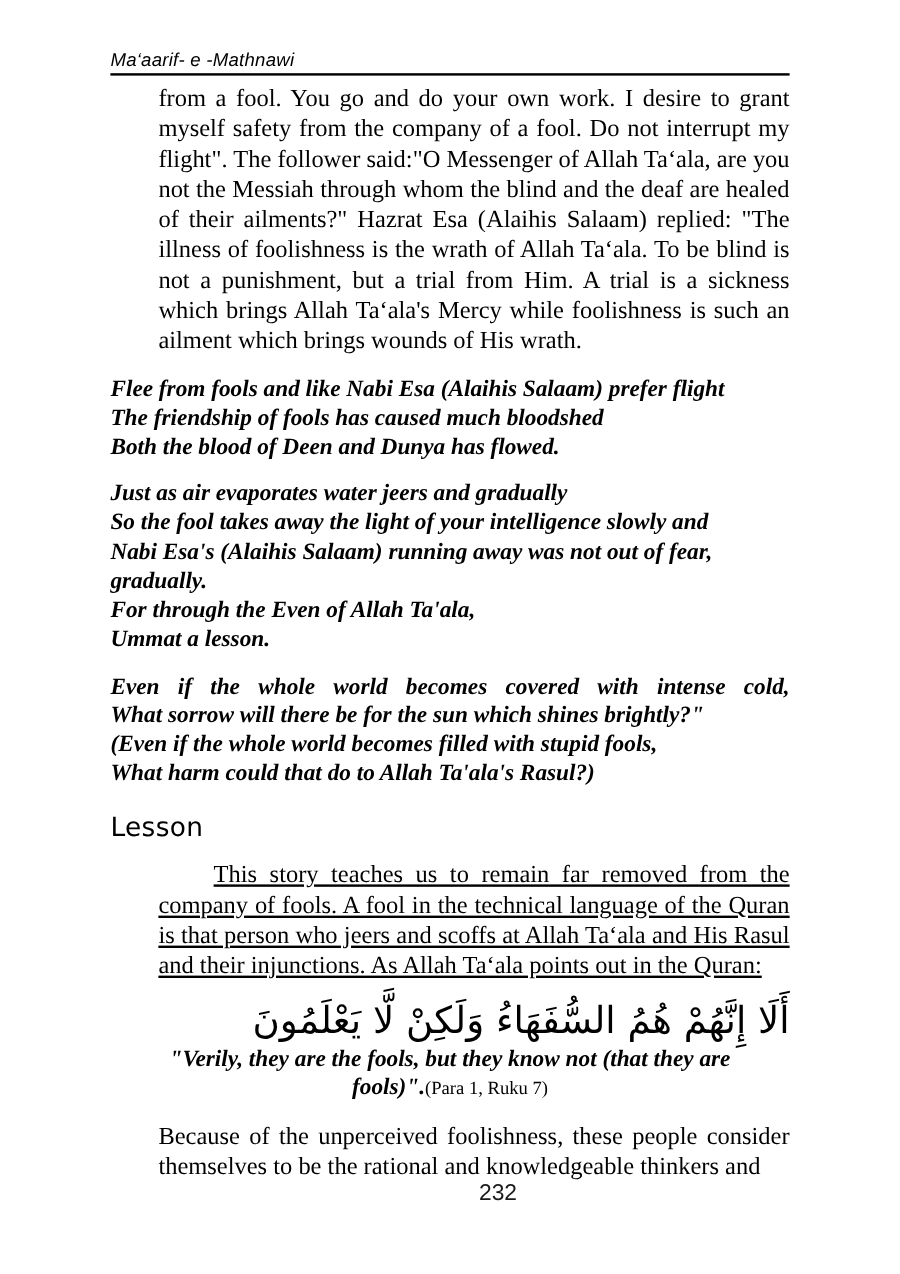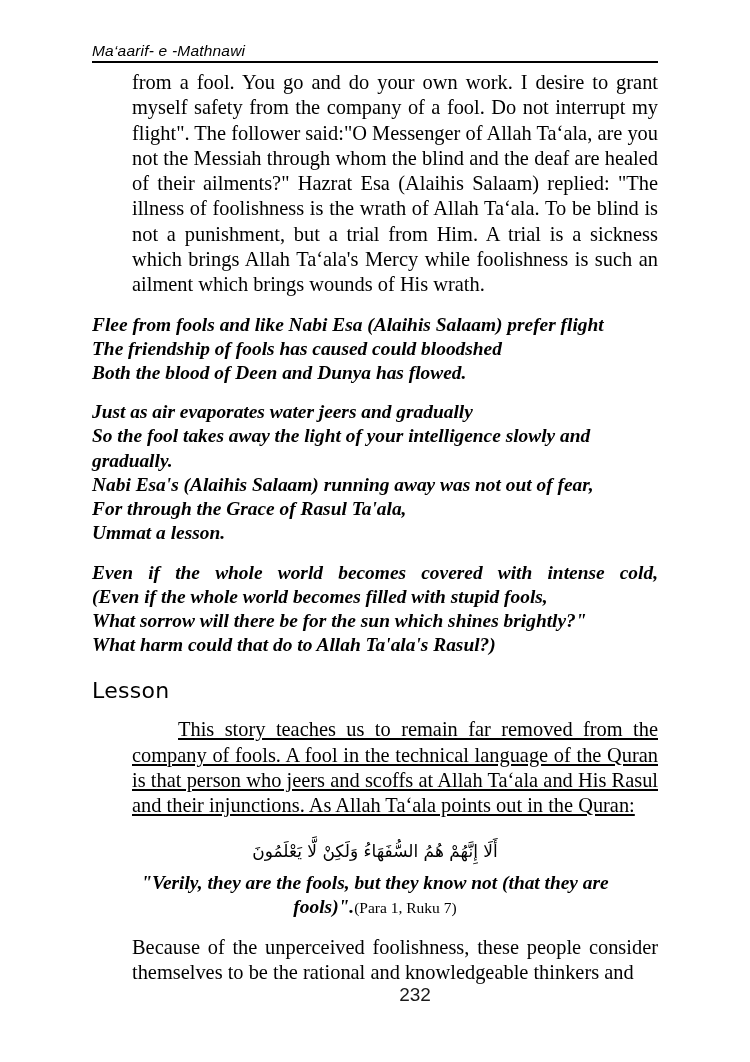--- a/index.html
+++ b/index.html
@@ -103,23 +103,23 @@
   .lesson-heading {
     font-family: "DejaVu Sans", "Liberation Sans", sans-serif;
     font-size: 22px;
     font-weight: 400;
     line-height: 28px;
     letter-spacing: 0.3px;
   }
 
   
   .ayah {
-    text-align: center;
+    text-align: right;
     font-family: "DejaVu Sans", sans-serif;
-    font-size: 17px;
+    font-size: 31px;
     line-height: 40px;
     direction: rtl;
     unicode-bidi: bidi-override;
     white-space: nowrap;
     letter-spacing: 0px;
   }
 
   .translation {
     text-align: center;
     font-family: "Liberation Serif", "DejaVu Serif", serif;
@@ -159,41 +159,41 @@
   </div>
 
   <div class="content">
 
     <p class="body-par last-flush">from a fool. You go and do your own work. I desire to grant myself safety from the company of a fool. Do not interrupt my flight". The follower said:"O Messenger of Allah Taʻala, are you not the Messiah through whom the blind and the deaf are healed of their ailments?" Hazrat Esa (Alaihis Salaam) replied: "The illness of foolishness is the wrath of Allah Taʻala. To be blind is not a punishment, but a trial from Him. A trial is a sickness which brings Allah Taʻala's Mercy while foolishness is such an ailment which brings wounds of His wrath.</p>
 
     <div class="gap-md"></div>
 
     <div class="verse">
       <span class="vline">Flee from fools and like Nabi Esa (Alaihis Salaam) prefer flight</span>
-      <span class="vline">The friendship of fools has caused could bloodshed</span>
+      <span class="vline">The friendship of fools has caused much bloodshed</span>
       <span class="vline">Both the blood of Deen and Dunya has flowed.</span>
     </div>
 
     <div class="gap-md"></div>
 
     <div class="verse">
       <span class="vline">Just as air evaporates water jeers and gradually</span>
       <span class="vline">So the fool takes away the light of your intelligence slowly and</span>
+      <span class="vline">Nabi Esa's (Alaihis Salaam) running away was not out of fear,</span>
       <span class="vline">gradually.</span>
-      <span class="vline">Nabi Esa's (Alaihis Salaam) running away was not out of fear,</span>
-      <span class="vline">For through the Grace of Rasul Ta'ala,</span>
+      <span class="vline">For through the Even of Allah Ta'ala,</span>
       <span class="vline">Ummat a lesson.</span>
     </div>
 
     <div class="gap-md"></div>
 
     <div class="verse">
       <span class="vline justified">Even if the whole world becomes covered with intense cold,</span>
+      <span class="vline">What sorrow will there be for the sun which shines brightly?"</span>
       <span class="vline">(Even if the whole world becomes filled with stupid fools,</span>
-      <span class="vline">What sorrow will there be for the sun which shines brightly?"</span>
       <span class="vline">What harm could that do to Allah Ta'ala's Rasul?)</span>
     </div>
 
     <div class="gap-lg"></div>
 
     <div class="lesson-heading">Lesson</div>
 
     <div class="gap-sm"></div>
 
     <p class="body-par indent last-flush">This story teaches us to remain far removed from the company of fools. A fool in the technical language of the Quran is that person who jeers and scoffs at Allah Taʻala and His Rasul and their injunctions. As Allah Taʻala points out in the Quran:</p>

